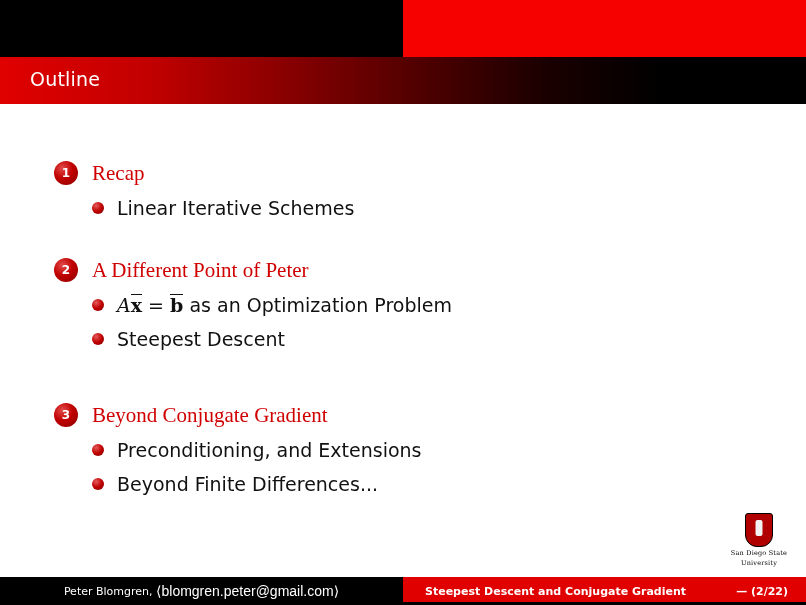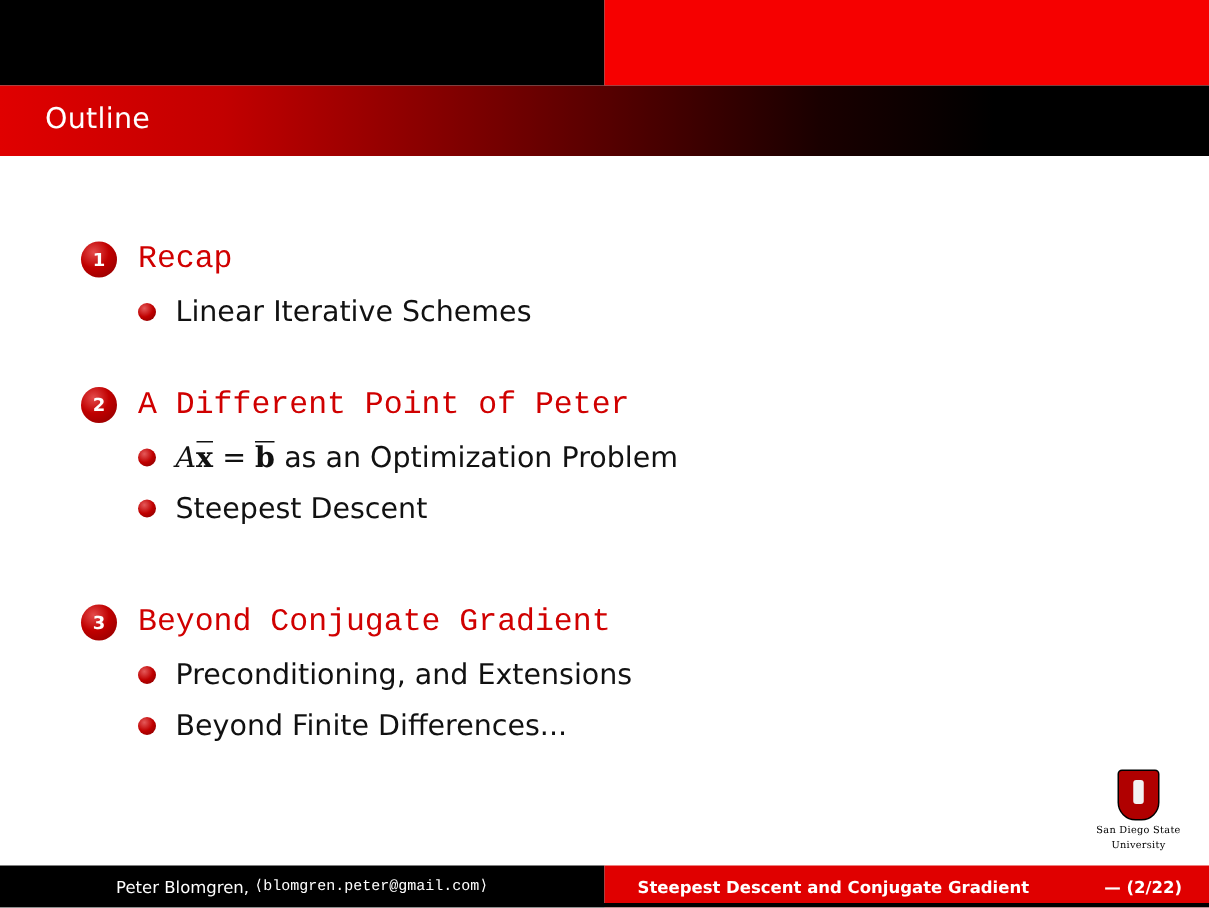--- a/index.html
+++ b/index.html
@@ -91,21 +91,21 @@
     display: flex;
     align-items: center;
     justify-content: center;
     flex: 0 0 auto;
     font-family: "DejaVu Sans", sans-serif;
   }
   .sec-title {
     margin-left: 14px;
     color: #d00000;
     font-size: 21px;
-    font-family: Liberation Mono, monospace;
+    font-family: Liberation Serif, serif;
   }
 
   .subitem {
     display: flex;
     align-items: center;
     margin-left: 38px;
     margin-top: 10px;
     height: 24px;
   }
   .bullet {
@@ -189,22 +189,22 @@
   .footer-left {
     width: 403px;
     height: 28px;
     background: #000000;
     color: #ffffff;
     display: flex;
     align-items: center;
     justify-content: center;
   }
   .footer-left .mono {
-    font-family: Liberation Mono, monospace;
-    font-size: 10px;
+    font-family: Liberation Sans, sans-serif;
+    font-size: 14px;
   }
   .footer-right {
     width: 403px;
     height: 28px;
     background: #e00000;
     color: #ffffff;
     display: flex;
     align-items: center;
     position: relative;
   }

